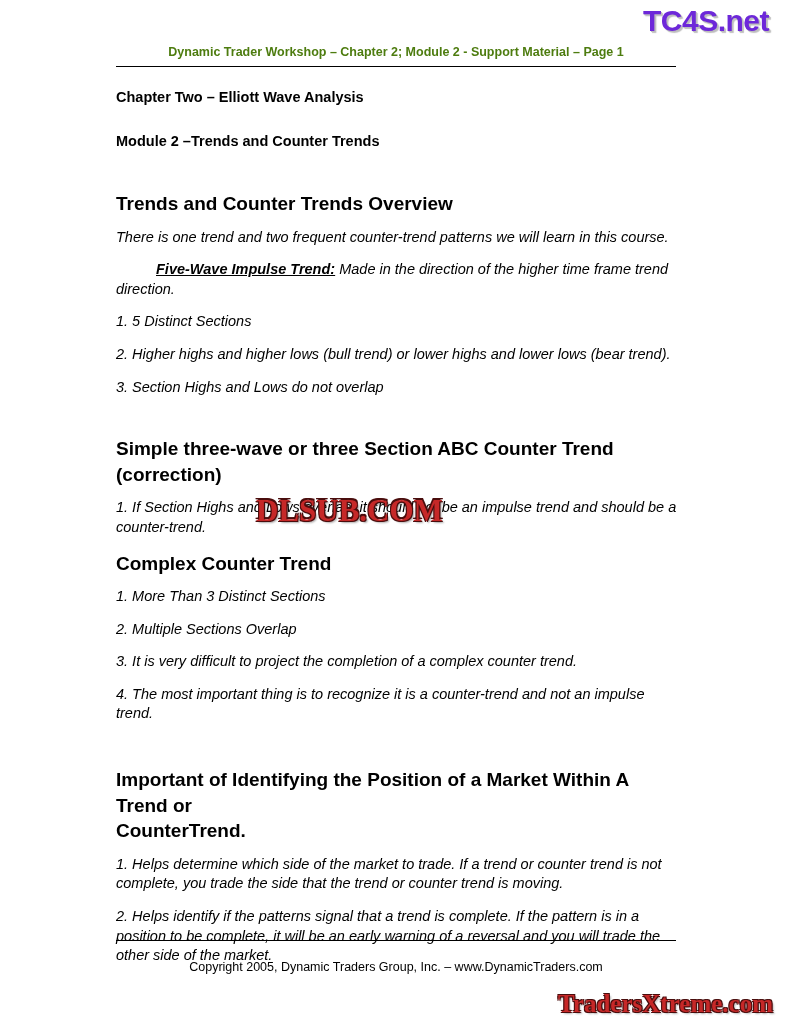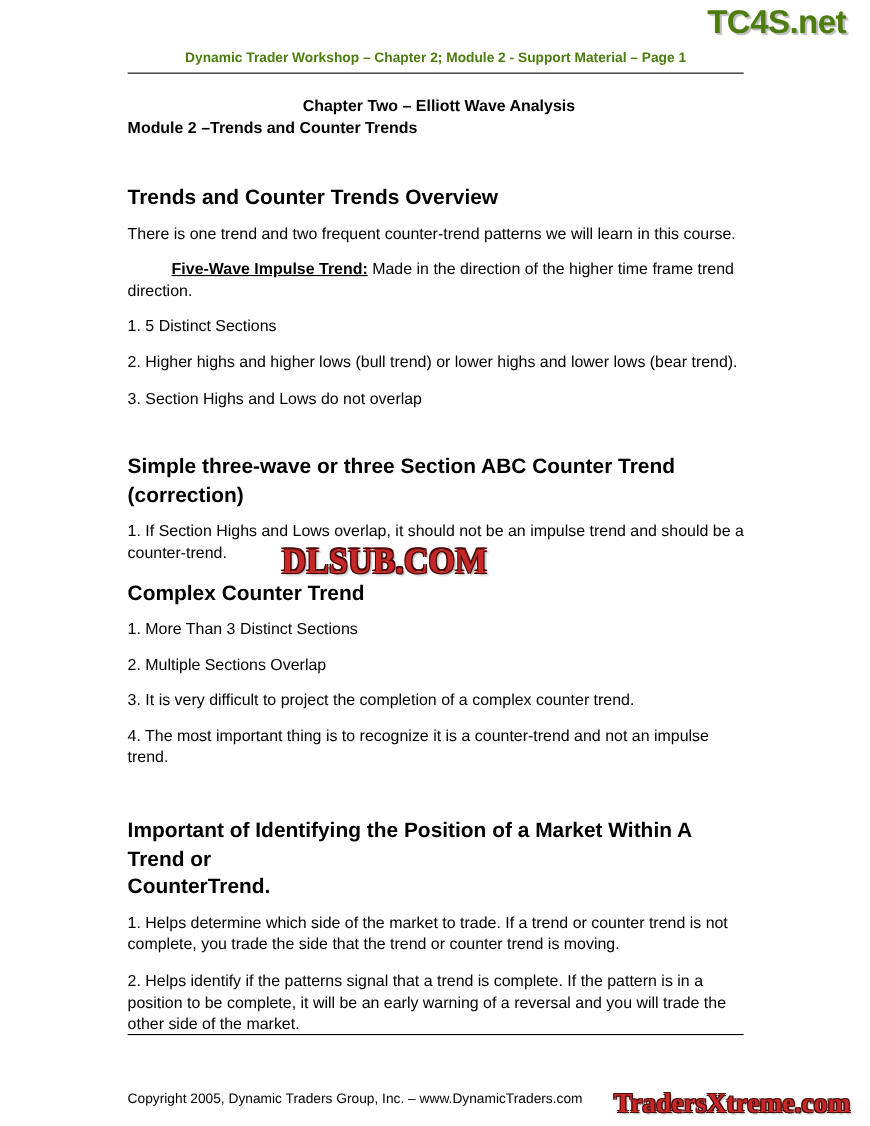--- a/index.html
+++ b/index.html
@@ -24,21 +24,21 @@
   }
 
   
   .wm-top {
     position: absolute;
     right: 22px;
     top: 4px;
     font-family: "Liberation Sans", sans-serif;
     font-size: 30px;
     font-weight: bold;
-    color: #4d7c0f;
+    color: #6d28d9;
     letter-spacing: -0.5px;
     text-shadow: 1px 1px 0 #bdbdbd, 2px 2px 1px rgba(0,0,0,0.25);
   }
 
   
   .doc-header {
     position: absolute;
     left: 116px;
     top: 45px;
     width: 560px;
@@ -60,28 +60,29 @@
   .content {
     position: absolute;
     left: 116px;
     top: 88px;
     width: 566px;
   }
   .content p {
     margin: 0 0 13px 0;
     font-size: 14.5px;
     line-height: 1.35;
+    font-style: italic;
   }
   .title-line {
     font-weight: bold;
     font-size: 14.5px;
     margin: 0 0 14px 0;
     line-height: 1.35;
   }
-  .title-line.tight { margin-bottom: 0; text-align: center; }
+  .title-line.tight { margin-bottom: 24px; }
   .sec-head {
     font-weight: bold;
     font-size: 19px;
     margin: 0 0 11px 0;
     line-height: 1.35;
   }
   .sec-head.u {
   }
   .lead-bold-u {
     font-weight: bold;
@@ -115,23 +116,23 @@
     position: absolute;
     left: 116px;
     top: 940px;
     width: 560px;
     height: 1px;
     background: #000;
   }
   .doc-footer {
     position: absolute;
     left: 116px;
-    top: 992px;
-    width: 560px;
-    text-align: left;
+    top: 960px;
+    width: 560px;
+    text-align: center;
     font-size: 12.5px;
     color: #000;
   }
   .wm-bottom {
     position: absolute;
     right: 18px;
     bottom: 6px;
     font-family: "Liberation Serif", serif;
     font-size: 25px;
     font-weight: bold;

